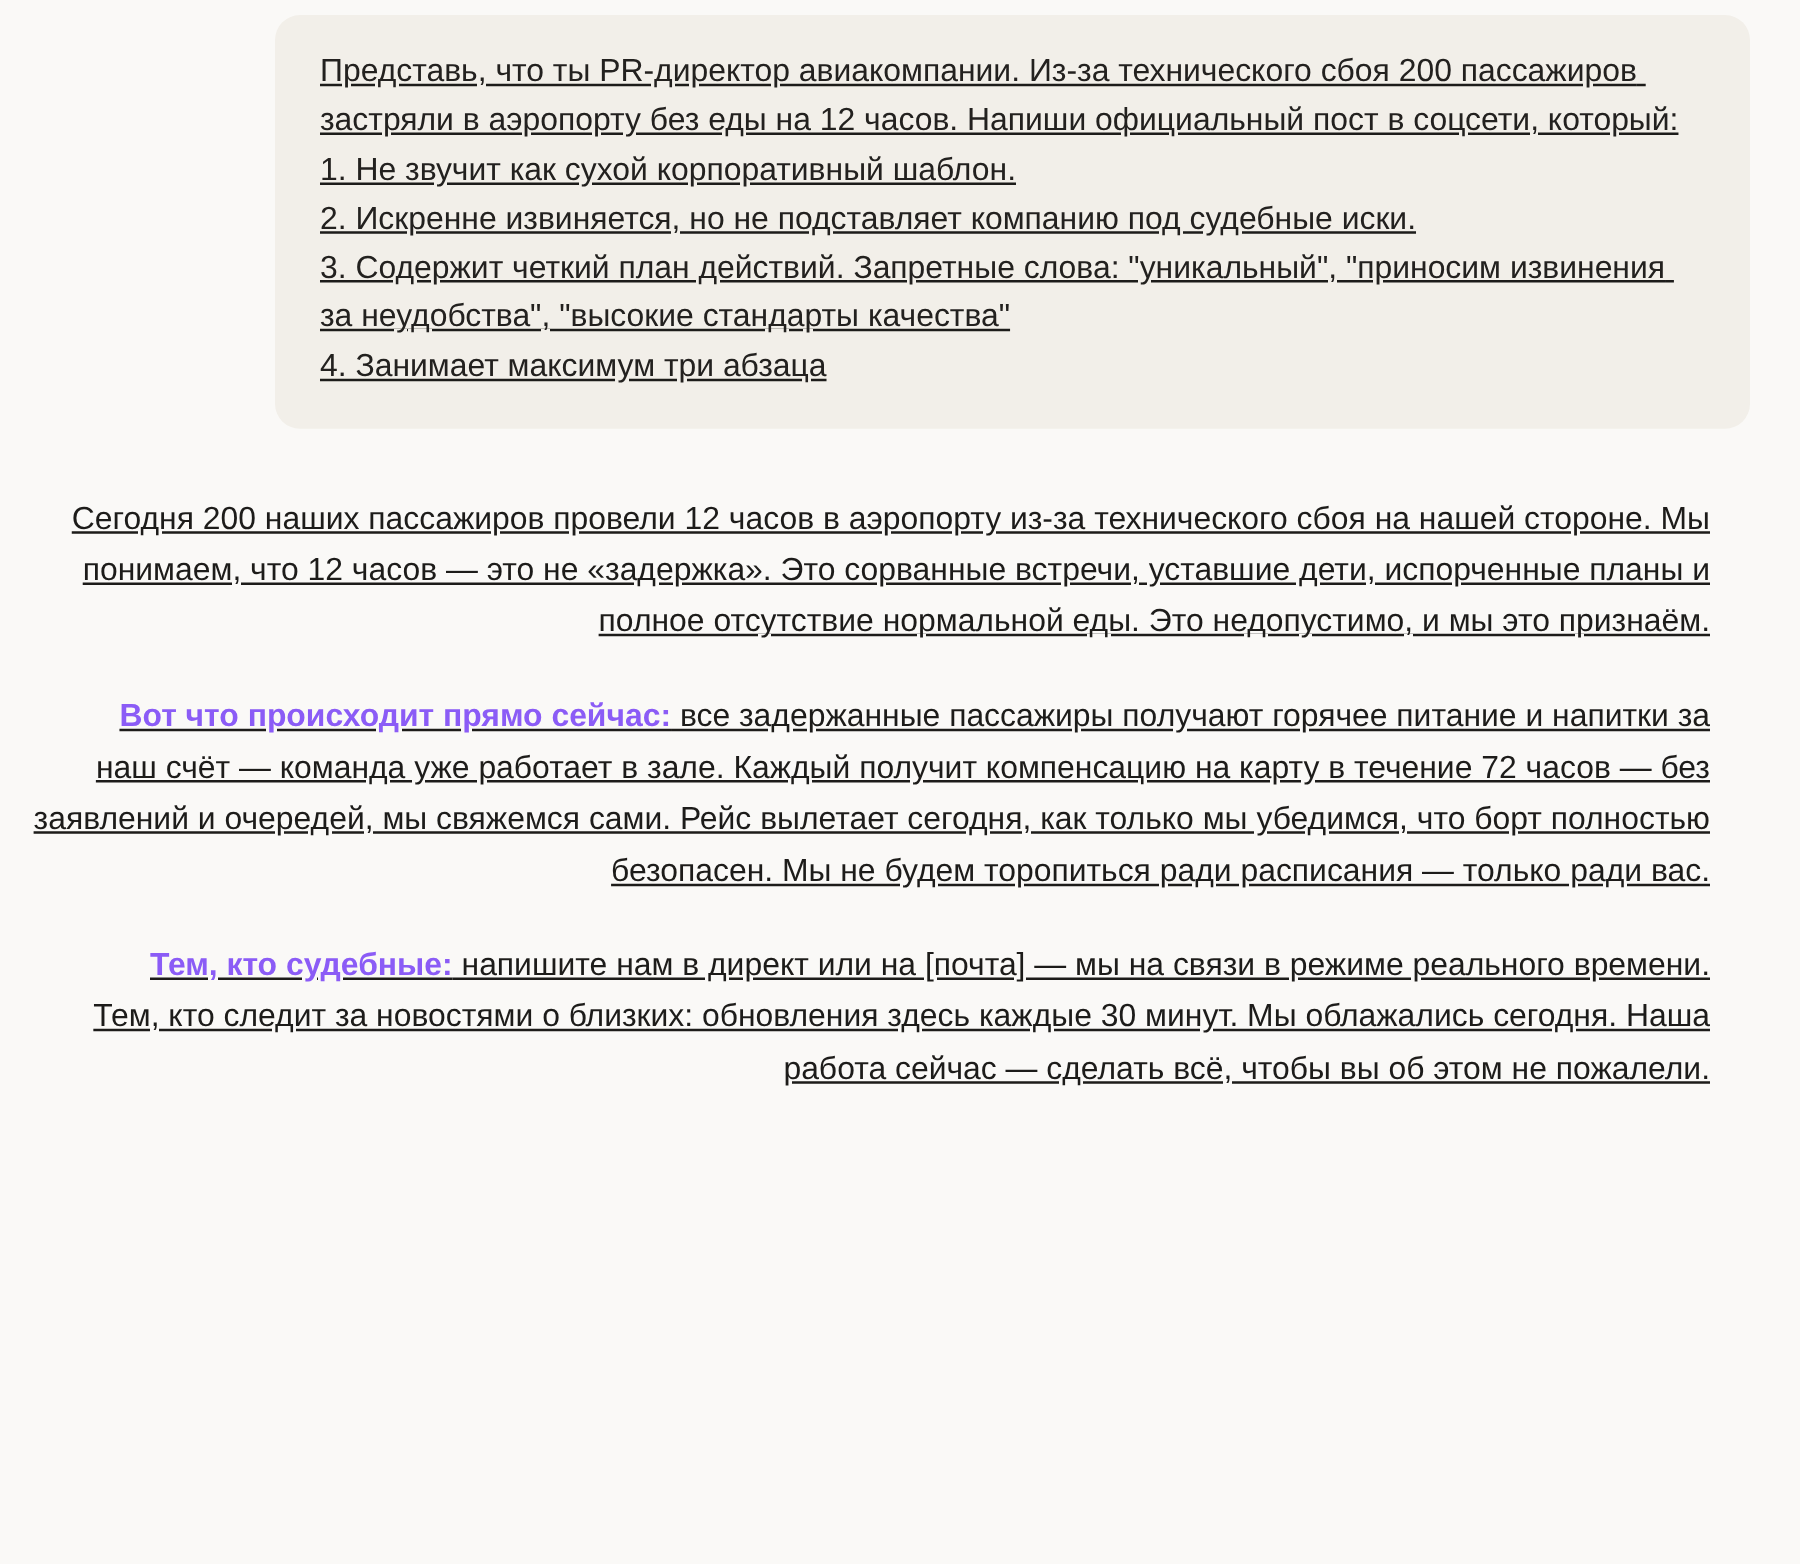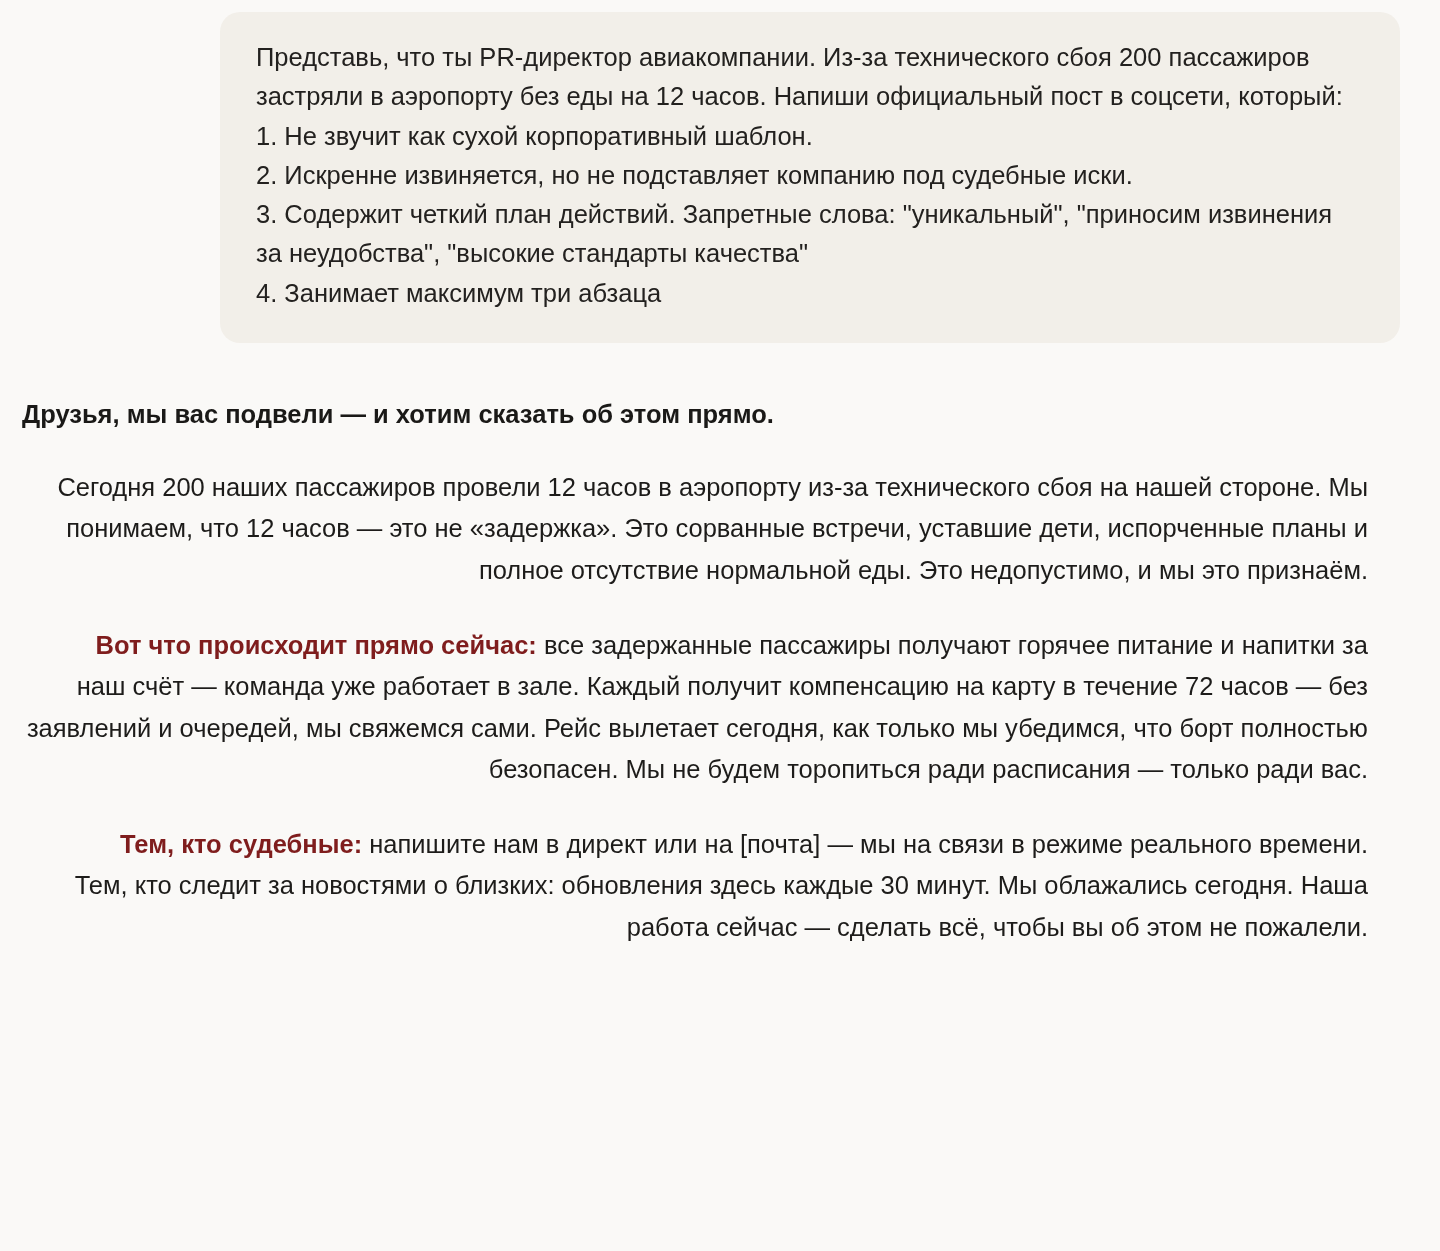--- a/index.html
+++ b/index.html
@@ -12,20 +12,21 @@
     background: #faf9f7;
     font-family: "Liberation Sans", sans-serif;
     color: #1d1c1a;
     -webkit-font-smoothing: antialiased;
   }
 
   .page {
     width: 1440px;
     box-sizing: border-box;
     padding: 0;
+    text-decoration: underline;
   }
 
   
   .prompt-row {
     display: flex;
     justify-content: flex-end;
     padding: 12px 40px 0 40px;
     box-sizing: border-box;
   }
   .prompt-bubble {
@@ -60,41 +61,40 @@
     line-height: 1.62;
     margin: 0 0 34px 0;
     color: #1d1c1a;
     text-align: right;
   }
   .answer p.para:last-child {
     margin-bottom: 0;
   }
   .answer b {
     font-weight: bold;
-    color: #7f1d1d;
+    color: #8b5cf6;
     margin-left: 47px;
   }
 </style>
 </head>
 <body>
 
 <div class="page">
 
   <div class="prompt-row">
     <div class="prompt-bubble">
       <p>Представь, что ты PR-директор авиакомпании. Из-за технического сбоя 200 пассажиров застряли в аэропорту без еды на 12 часов. Напиши официальный пост в соцсети, который:
 1. Не звучит как сухой корпоративный шаблон.
 2. Искренне извиняется, но не подставляет компанию под судебные иски.
 3. Содержит четкий план действий. Запретные слова: "уникальный", "приносим извинения за неудобства", "высокие стандарты качества"
 4. Занимает максимум три абзаца</p>
     </div>
   </div>
 
   <div class="answer">
-    <p class="lead">Друзья, мы вас подвели — и хотим сказать об этом прямо.</p>
 
     <p class="para">
       <span>Сегодня 200 наших пассажиров провели 12 часов в аэропорту из-за технического сбоя на нашей стороне. Мы понимаем, что 12 часов — это не «задержка». Это сорванные встречи, уставшие дети, испорченные планы и полное отсутствие нормальной еды. Это недопустимо, и мы это признаём.</span>
     </p>
 
     <p class="para">
       <b>Вот что происходит прямо сейчас:</b><span> все задержанные пассажиры получают горячее питание и напитки за наш счёт — команда уже работает в зале. Каждый получит компенсацию на карту в течение 72 часов — без заявлений и очередей, мы свяжемся сами. Рейс вылетает сегодня, как только мы убедимся, что борт полностью безопасен. Мы не будем торопиться ради расписания — только ради вас.</span>
     </p>
 
     <p class="para">

